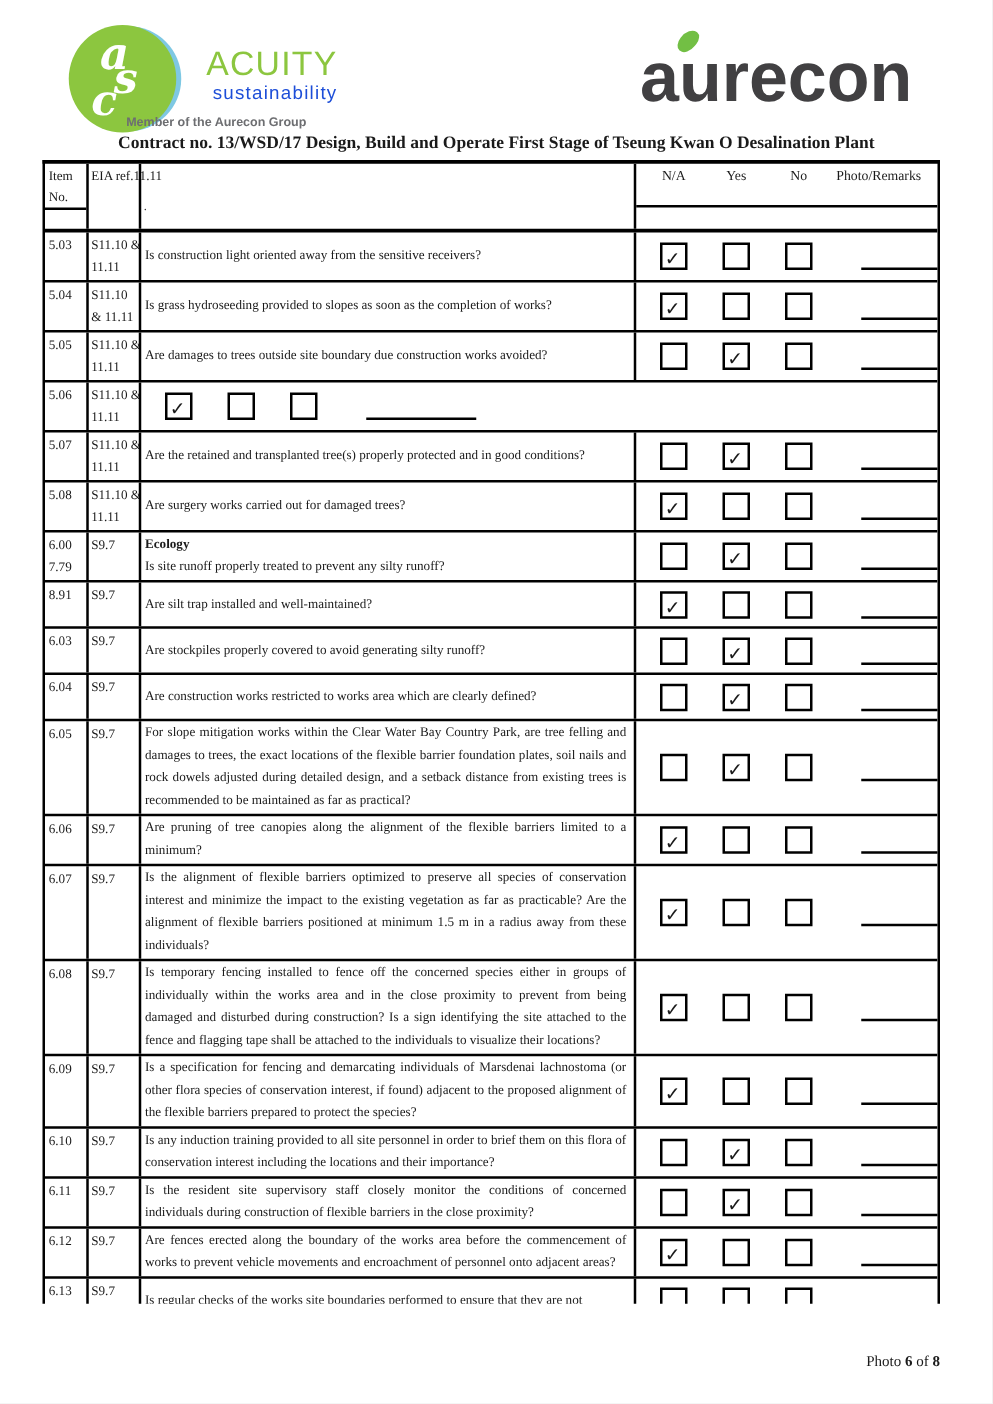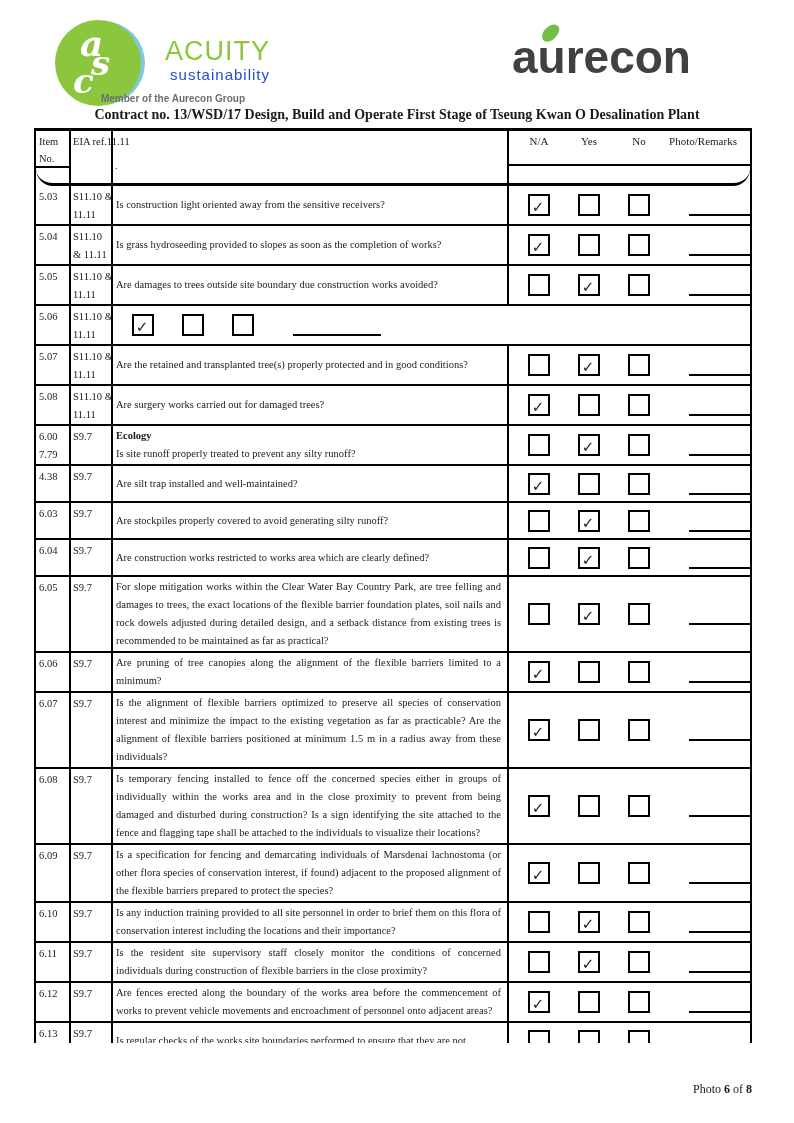--- a/index.html
+++ b/index.html
@@ -19,37 +19,37 @@
   .al-a { font-size:36px; left:25px; top:5px; }
   .al-s { font-size:34px; left:36px; top:26px; }
   .al-c { font-size:34px; left:18px; top:44px; }
   .acuity-text { position:absolute; left:100px; top:18px; width:115px; text-align:right; }
   .acuity-name { color:#8cc63f; font-weight:normal; font-size:27px; letter-spacing:1px; line-height:1; }
   .acuity-sub { color:#1d4ed8; font-size:15px; letter-spacing:1px; margin-top:1px; }
   .acuity-tagline { position:absolute; left:28px; top:73px; width:180px; text-align:center; color:#6d6e71; font-weight:bold; font-size:10px; }
 
   .aurecon { position:absolute; left:512px; top:24px; width:230px; height:76px; font-family:"Liberation Sans",sans-serif; }
   .aurecon-leaf { position:absolute; left:32px; top:-1px; width:13px; height:20px; background:#72bf44; border-radius:60% 40% 55% 45%; transform:rotate(38deg); }
-  .aurecon-name { position:absolute; left:0; top:10px; font-size:46px; font-weight:bold; color:#414042; letter-spacing:0px; line-height:1; }
+  .aurecon-name { position:absolute; left:0; top:10px; font-size:56px; font-weight:bold; color:#414042; letter-spacing:0px; line-height:1; }
 
   
   .doc-title { position:absolute; left:0; top:107px; width:100%; text-align:center; font-weight:bold; font-size:14px; }
 
   
   .checklist {
     position:absolute; left:34px; top:128px; width:718px; height:915px;
     border-left:2px solid #000; border-right:2px solid #000; border-top:3px solid #000;
     overflow:hidden; background:#fff;
   }
   .grid-row { display:grid; grid-template-columns:33px 42px 396px 243px; border-bottom:2px solid #000; }
   .cell { position:relative; }
   .c-eia, .c-q, .c-checks { border-left:2px solid #000; }
 
   
-  .band { border-bottom:3px solid #000; min-height:55px;border-radius:17px; }
+  .band { border-bottom:3px solid #000; min-height:55px; }
   .h-item-label { height:37px; border-bottom:2px solid #000; padding:2px 0 0 3px; font-size:10.5px; line-height:17px; }
   .h-eia { display:flex; flex-direction:row; justify-content:space-between; padding:2px 0 1px 3px; font-size:10.5px; }
   .h-q-mark { position:absolute; left:2px; top:26px; font-size:10px; color:#333; }
   .h-checks-labels { position:relative; height:35px; border-bottom:2px solid #000; font-size:11px; }
   .h-checks-labels span { position:absolute; top:4px; text-align:center; }
   .hl-na  { left:10px;  width:40px; }
   .hl-yes { left:60px;  width:40px; }
   .hl-no  { left:110px; width:40px; }
   .hl-rem { left:148px; width:92px; }
 
@@ -257,21 +257,21 @@
             <div class="cbox"></div>
             <div class="cbox">
               <div class="checkmark">✓</div>
             </div>
             <div class="cbox"></div>
             <div class="rline"></div>
           </div>
         </div>
         <div class="grid-row row">
           <div class="cell c-item">
-            <div>4.38</div>
+            <div>8.91</div>
           </div>
           <div class="cell c-eia">
             <div>S9.7</div>
           </div>
           <div class="cell c-q">
             <div>Are silt trap installed and well-maintained?</div>
           </div>
           <div class="cell c-checks">
             <div class="cbox">
               <div class="checkmark">✓</div>

